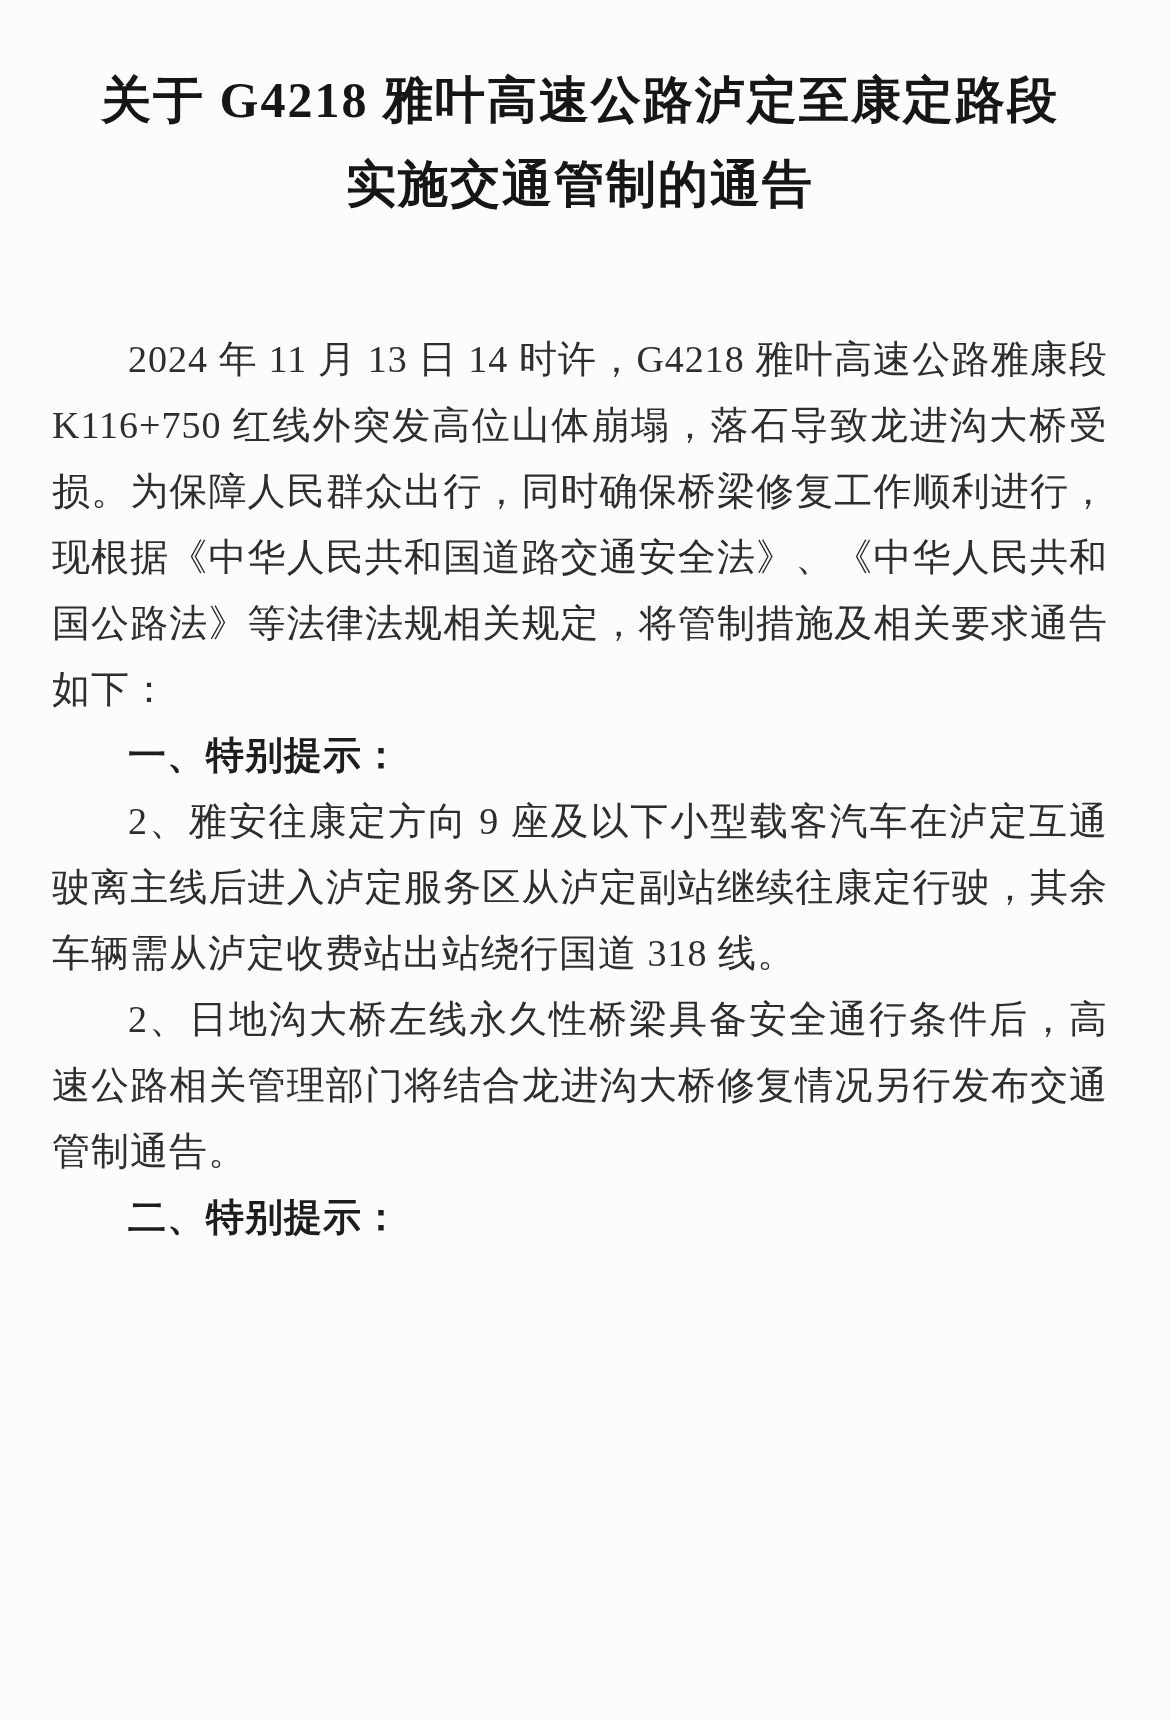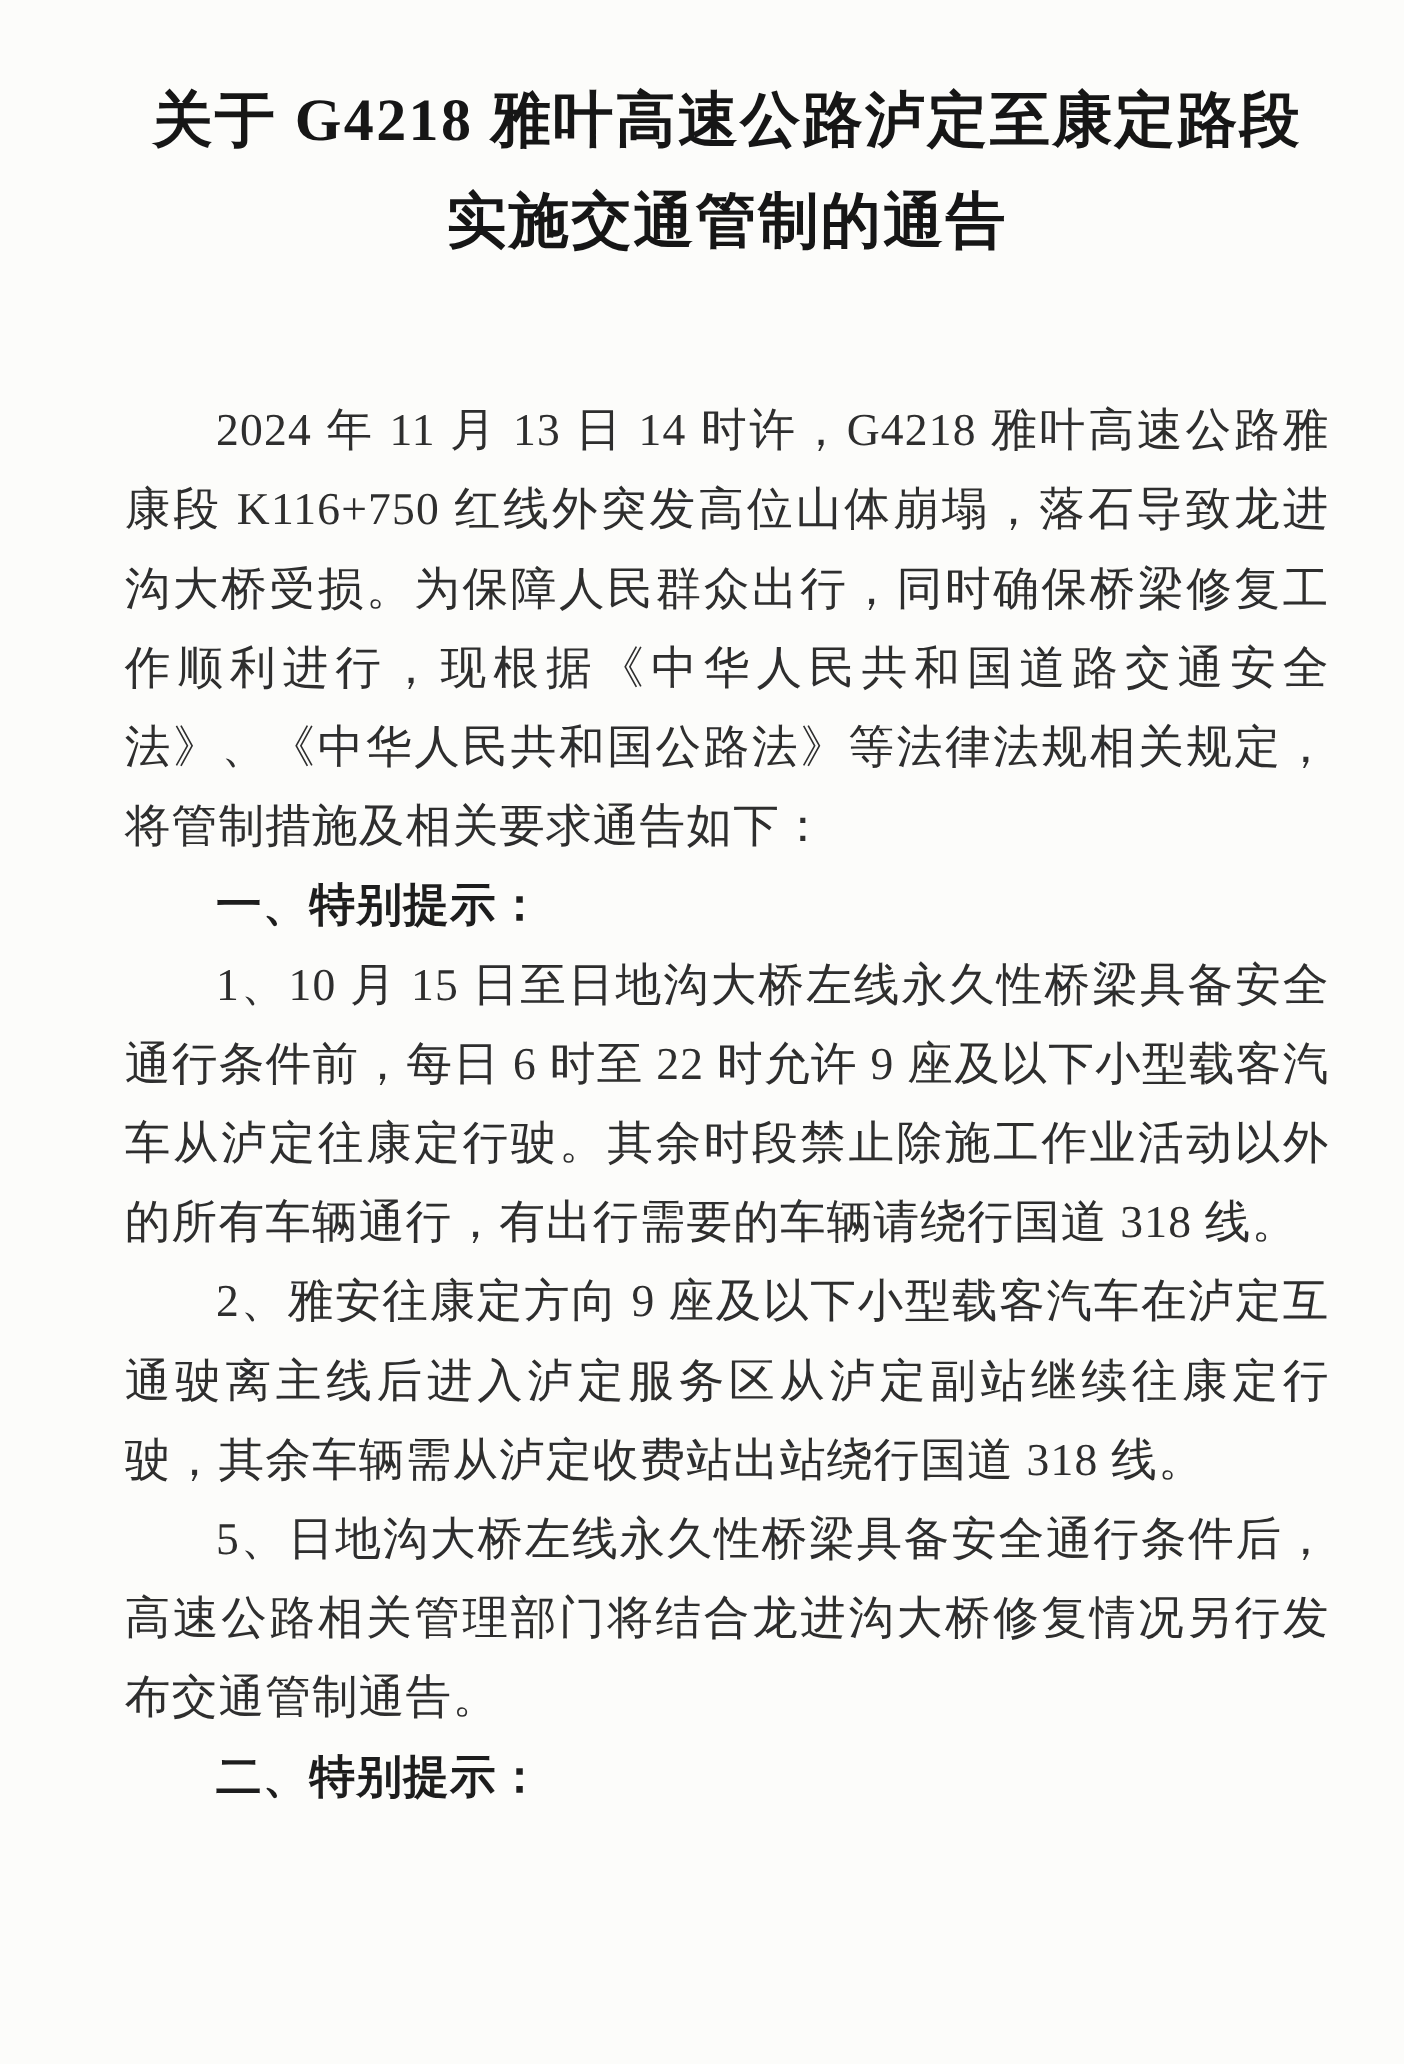--- a/index.html
+++ b/index.html
@@ -7,21 +7,21 @@
     padding: 0;
     background: #e8e8e8;
   }
   .page {
     position: relative;
     width: 1170px;
     height: 1720px;
     margin: 0 auto;
     background: #fcfcfa;
     box-sizing: border-box;
-    padding: 58px 62px 0 104px;
+    padding: 58px 62px 0 52px;
     overflow: hidden;
     font-family: "Liberation Serif", "DejaVu Serif", serif;
   }
   .doc-title {
     margin: 0;
     padding-top: 10px;
     text-align: center;
     font-size: 50px;
     font-weight: bold;
     color: #161616;
@@ -57,18 +57,17 @@
 
 <div class="page">
   <h1 class="doc-title">
     <span class="title-line">关于 G4218 雅叶高速公路泸定至康定路段</span>
     <span class="title-line">实施交通管制的通告</span>
   </h1>
 
   <div class="doc-body">
       <p class="para">2024 年 11 月 13 日 14 时许，G4218 雅叶高速公路雅康段 K116+750 红线外突发高位山体崩塌，落石导致龙进沟大桥受损。为保障人民群众出行，同时确保桥梁修复工作顺利进行，现根据《中华人民共和国道路交通安全法》、《中华人民共和国公路法》等法律法规相关规定，将管制措施及相关要求通告如下：</p>
       <p class="para heading">一、特别提示：</p>
-      <p class="para">1、10 月 15 日至日地沟大桥左线永久性桥梁具备安全通行条件前，每日 6 时至 22 时允许 9 座及以下小型载客汽车从泸定往康定行驶。其余时段禁止除施工作业活动以外的所有车辆通行，有出行需要的车辆请绕行国道 318 线。</p>
       <p class="para">2、雅安往康定方向 9 座及以下小型载客汽车在泸定互通驶离主线后进入泸定服务区从泸定副站继续往康定行驶，其余车辆需从泸定收费站出站绕行国道 318 线。</p>
-      <p class="para">5、日地沟大桥左线永久性桥梁具备安全通行条件后，高速公路相关管理部门将结合龙进沟大桥修复情况另行发布交通管制通告。</p>
+      <p class="para">2、日地沟大桥左线永久性桥梁具备安全通行条件后，高速公路相关管理部门将结合龙进沟大桥修复情况另行发布交通管制通告。</p>
       <p class="para heading">二、特别提示：</p>
     </div>
 </div>
 
 </body></html>

